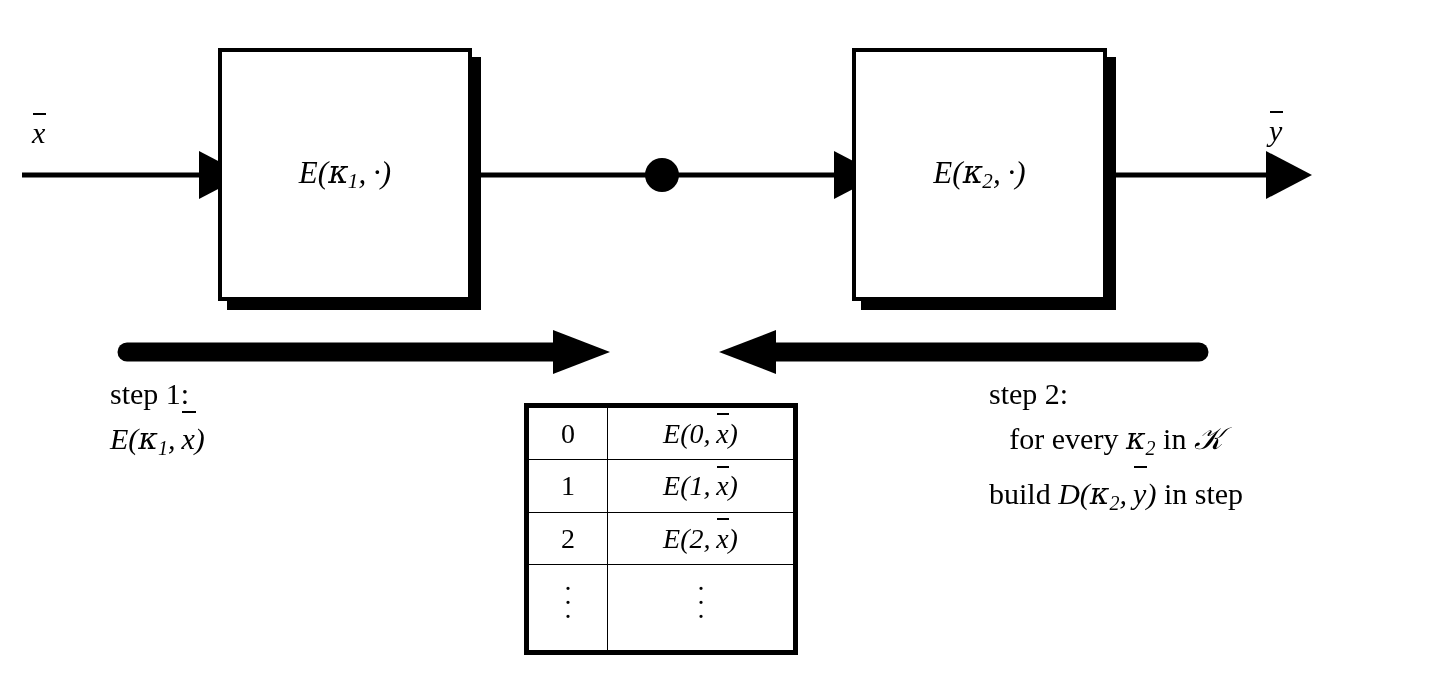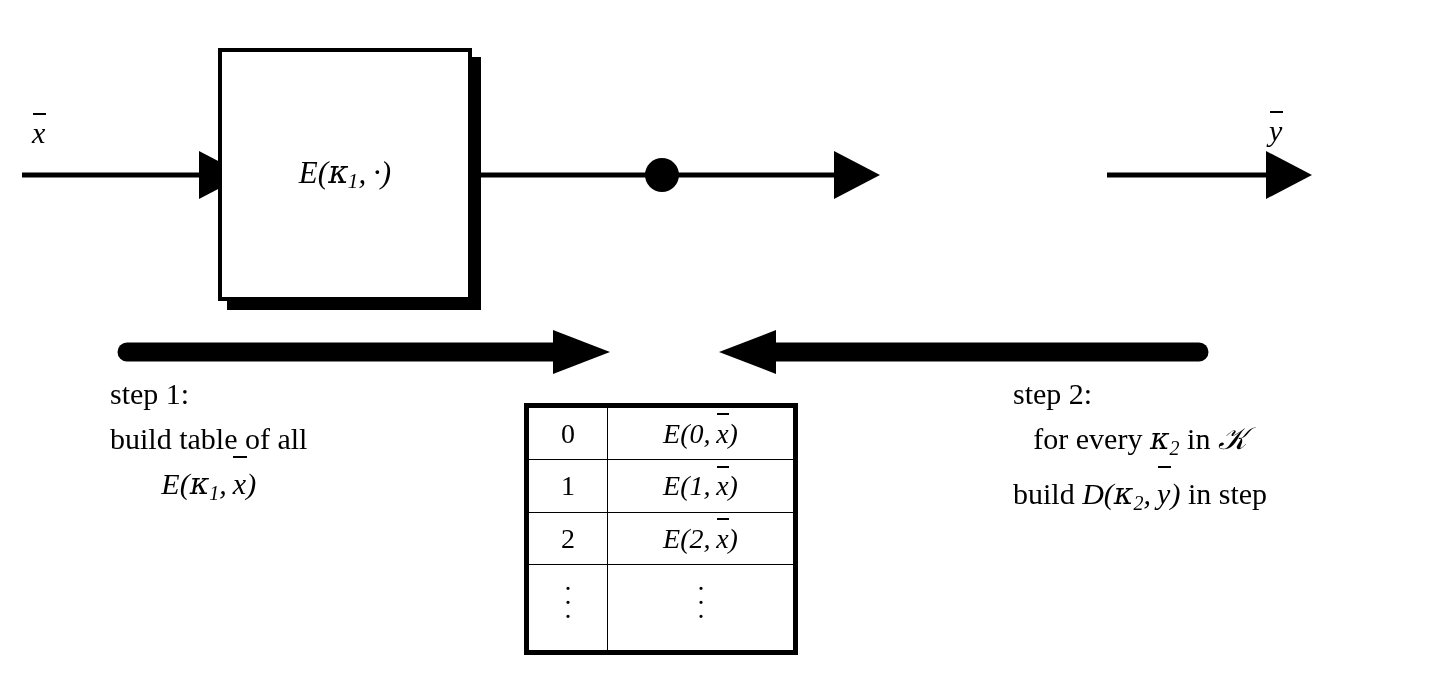--- a/index.html
+++ b/index.html
@@ -79,21 +79,21 @@
   }
 
   
   .step-block {
     position: absolute;
     font-size: 30px;
     line-height: 45px;
     white-space: nowrap;
   }
   #step1-text { left: 110px; top: 371px; }
-  #step2-text { left: 1013px; top: 371px; }
+  #step2-text { left: 989px; top: 371px; }
   .step-block .mathline {
     font-style: italic;
     text-align: center;
   }
   .step-block .sub {
     font-size: 20px;
     font-style: italic;
     vertical-align: -0.28em;
   }
   .upright { font-style: normal; }
@@ -181,24 +181,26 @@
     <span class="ovl"><i>x</i></span>
   </div>
   <div class="math-label" id="label-ybar">
     <span class="ovl"><i>y</i></span>
   </div>
 
   <div class="cipher-box" id="box-e1">
     <span class="box-label"><span>E</span><span>(</span><span class="kappa">κ</span><span class="sub">1</span><span>, </span><span>·</span><span>)</span></span>
   </div>
 
+  <div class="cipher-box" id="box-e2">
+    <span class="box-label"><span>E</span><span>(</span><span class="kappa">κ</span><span class="sub">2</span><span>, </span><span>·</span><span>)</span></span>
+  </div>
 
   <div class="step-block" id="step1-text">
     <div>step 1:</div>
-    <div>build table of all</div>
     <div class="mathline"><span>E</span>(<span class="kappa">κ</span><span class="sub">1</span>, <span class="ovl"><i>x</i></span>)</div>
   </div>
 
   <div class="step-block" id="step2-text">
     <div>step 2:</div>
     <div class="mathline"><span class="upright">for every </span><span class="kappa">κ</span><span class="sub">2</span><span class="upright"> in </span><span class="calK">𝒦</span></div>
     <div class="mathline"><span class="upright">build </span><span>D</span>(<span class="kappa">κ</span><span class="sub">2</span>, <span class="ovl"><i>y</i></span>)<span class="upright"> in step</span></div>
   </div>
 
   <div id="lookup-table">

